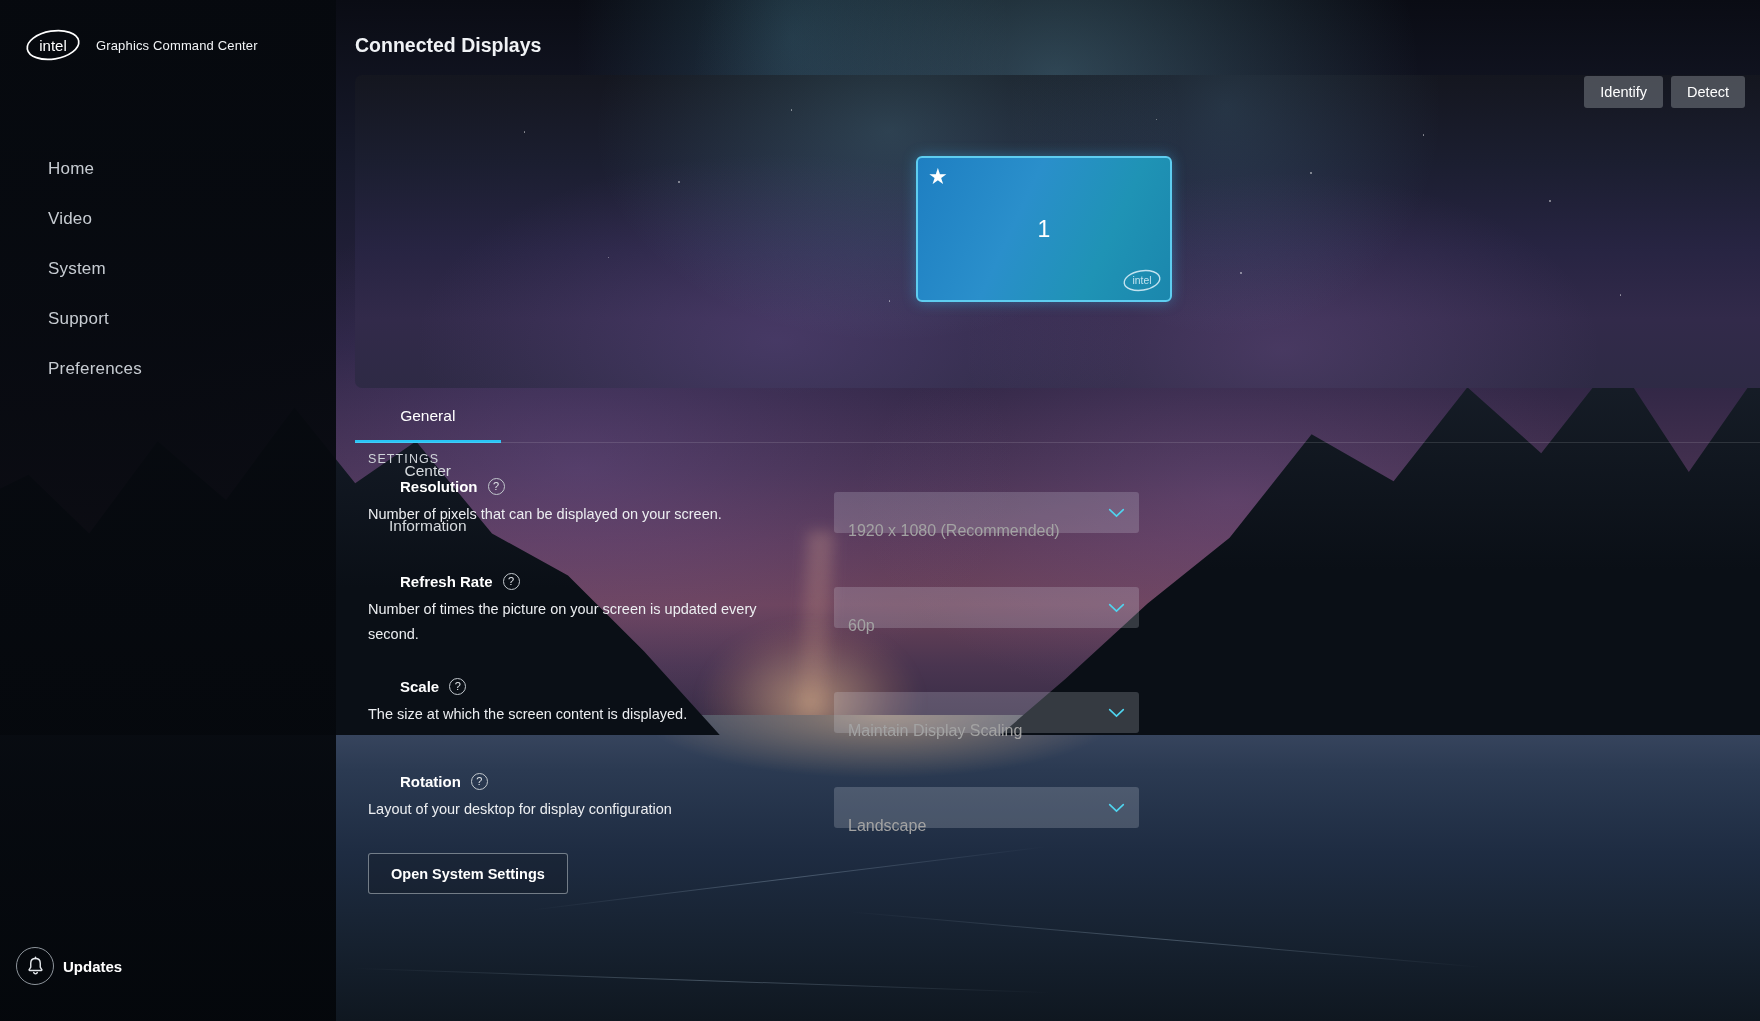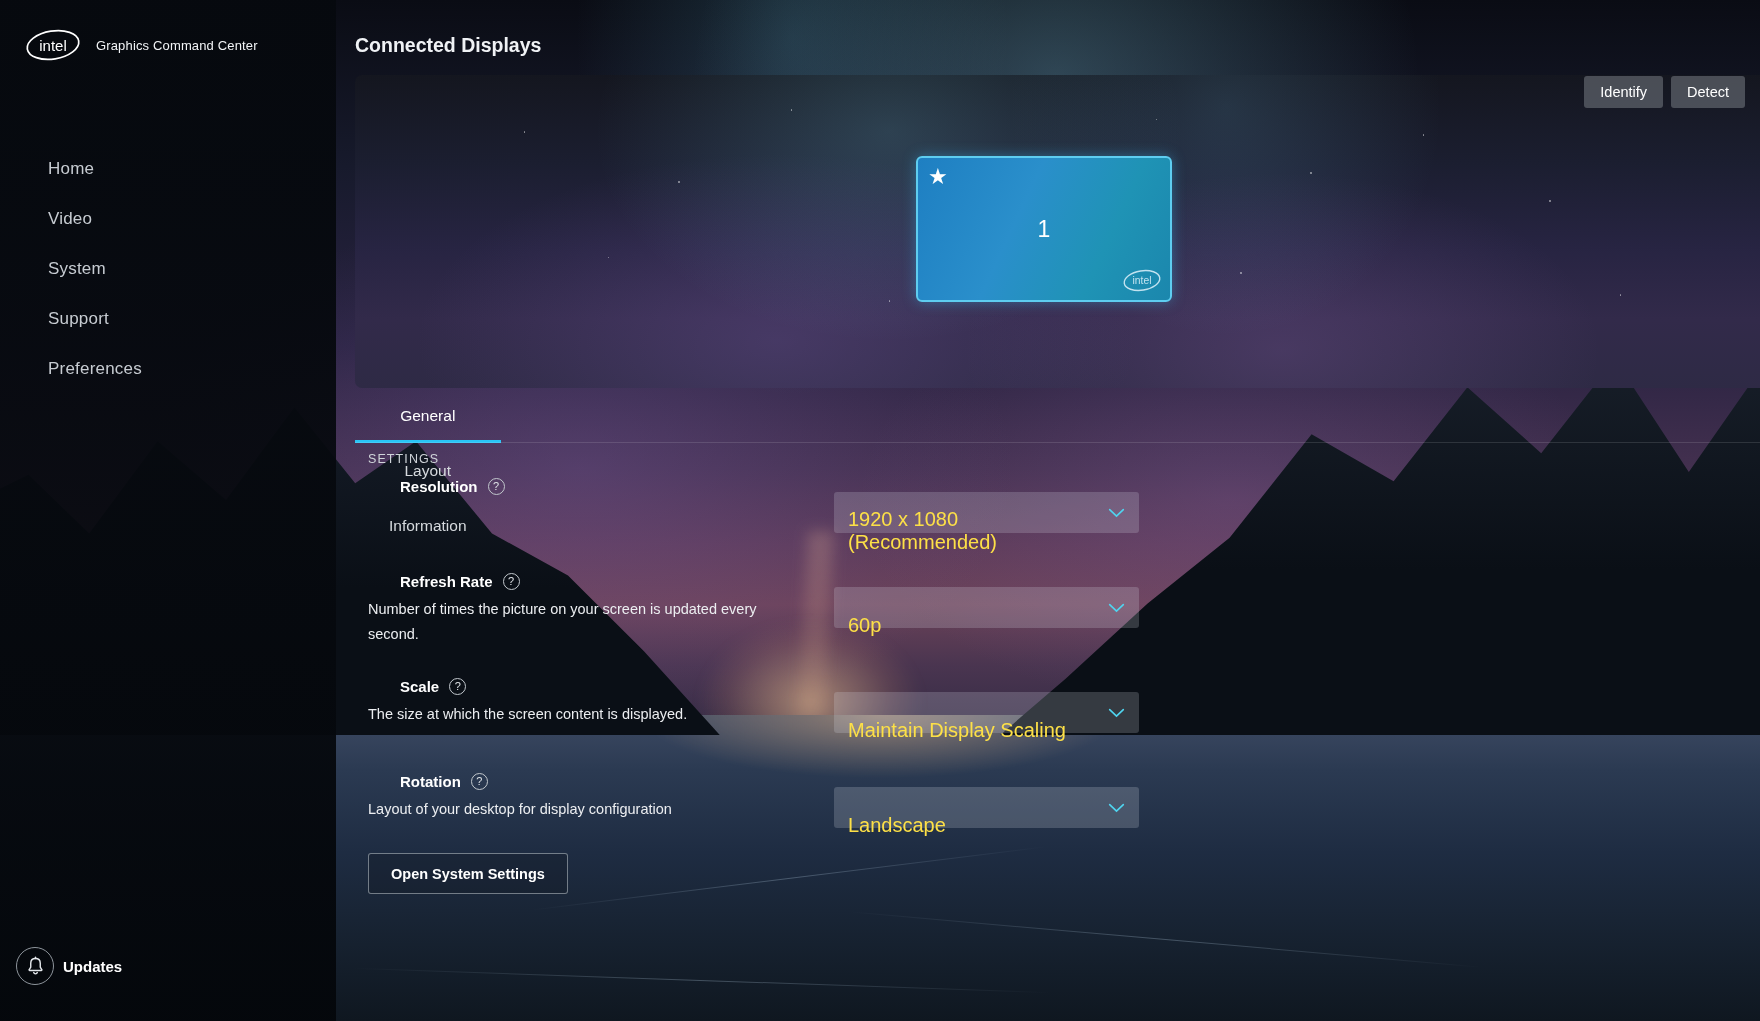--- a/index.html
+++ b/index.html
@@ -154,21 +154,21 @@
     font-size: 11px; color: #dde1e5; cursor: pointer; line-height: 1;
   }
   .row-desc { margin-top: 7px; font-size: 14.5px; color: #eceef1; max-width: 430px; line-height: 1.72; }
 
   .dropdown {
     position: absolute; left: 466px; width: 305px; height: 41px;
     background: rgba(225,230,240,.20);
     border-radius: 3px; display: flex; align-items: center;
     padding: 0 14px; cursor: pointer;
   }
-  .dd-value { font-size: 20px; color: #fde047; flex: 1; margin-top: 36px; }
+  .dd-value { font-size: 16px; color: #a3a3a3; flex: 1; margin-top: 36px; }
   .chev { width: 17px; height: 10px; flex: none; }
 
   .sys-btn {
     position: absolute; left: 32px; top: 853px;
     height: 41px; padding: 0 22px; border-radius: 3px;
     border: 1px solid rgba(190,198,206,.55);
     background: rgba(20,26,36,.35); color: #ffffff;
     font-size: 14.5px; font-weight: bold; font-family: "Liberation Sans", sans-serif;
     cursor: pointer; display: flex; align-items: center; justify-content: center;
   }
@@ -262,37 +262,38 @@
         </svg>
       </div>
     </section>
 
     <nav class="tabs">
       <div class="tab active">
         <span>General</span>
         <span class="tab-underline"></span>
       </div>
       <div class="tab">
-        <span>Layout</span>
+        <span>Center</span>
       </div>
       <div class="tab">
         <span>Information</span>
       </div>
     </nav>
     <div class="tabs-rule"></div>
 
     <div class="settings-label">SETTINGS</div>
 
     <div class="rows">
 
       <div class="row">
         <div class="row-head">
           <span class="row-title">Resolution</span>
           <span class="help-icon">?</span>
         </div>
+        <div class="row-desc">Number of pixels that can be displayed on your screen.</div>
         <div class="dropdown" style="top:14px;">
           <span class="dd-value">1920 x 1080 (Recommended)</span>
           <svg class="chev" viewBox="0 0 18 11">
             <path d="M1.5 1.8 L9 9 L16.5 1.8" fill="none" stroke="#4fd4ef" stroke-width="1.8" stroke-linecap="round"></path>
           </svg>
         </div>
       </div>
 
       <div class="row" style="min-height:105px;">
         <div class="row-head">

